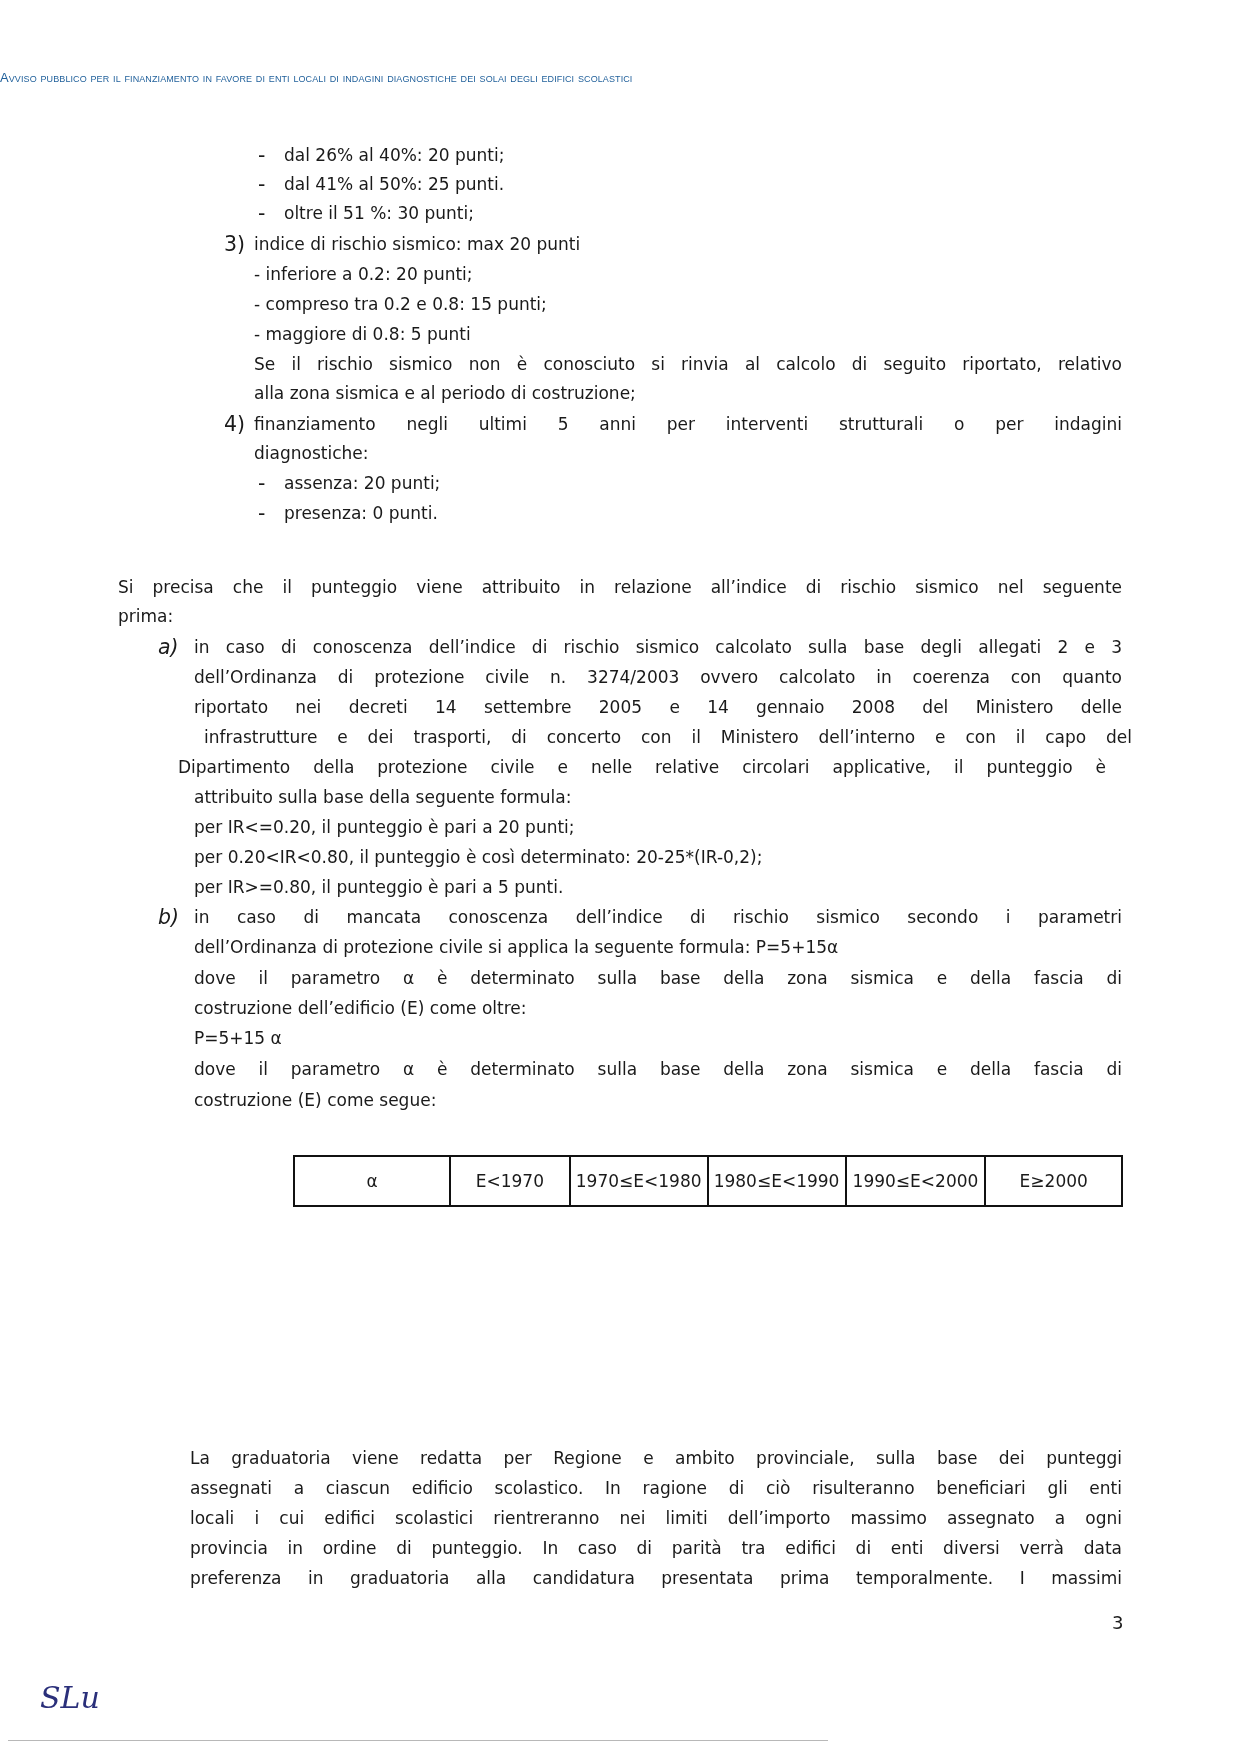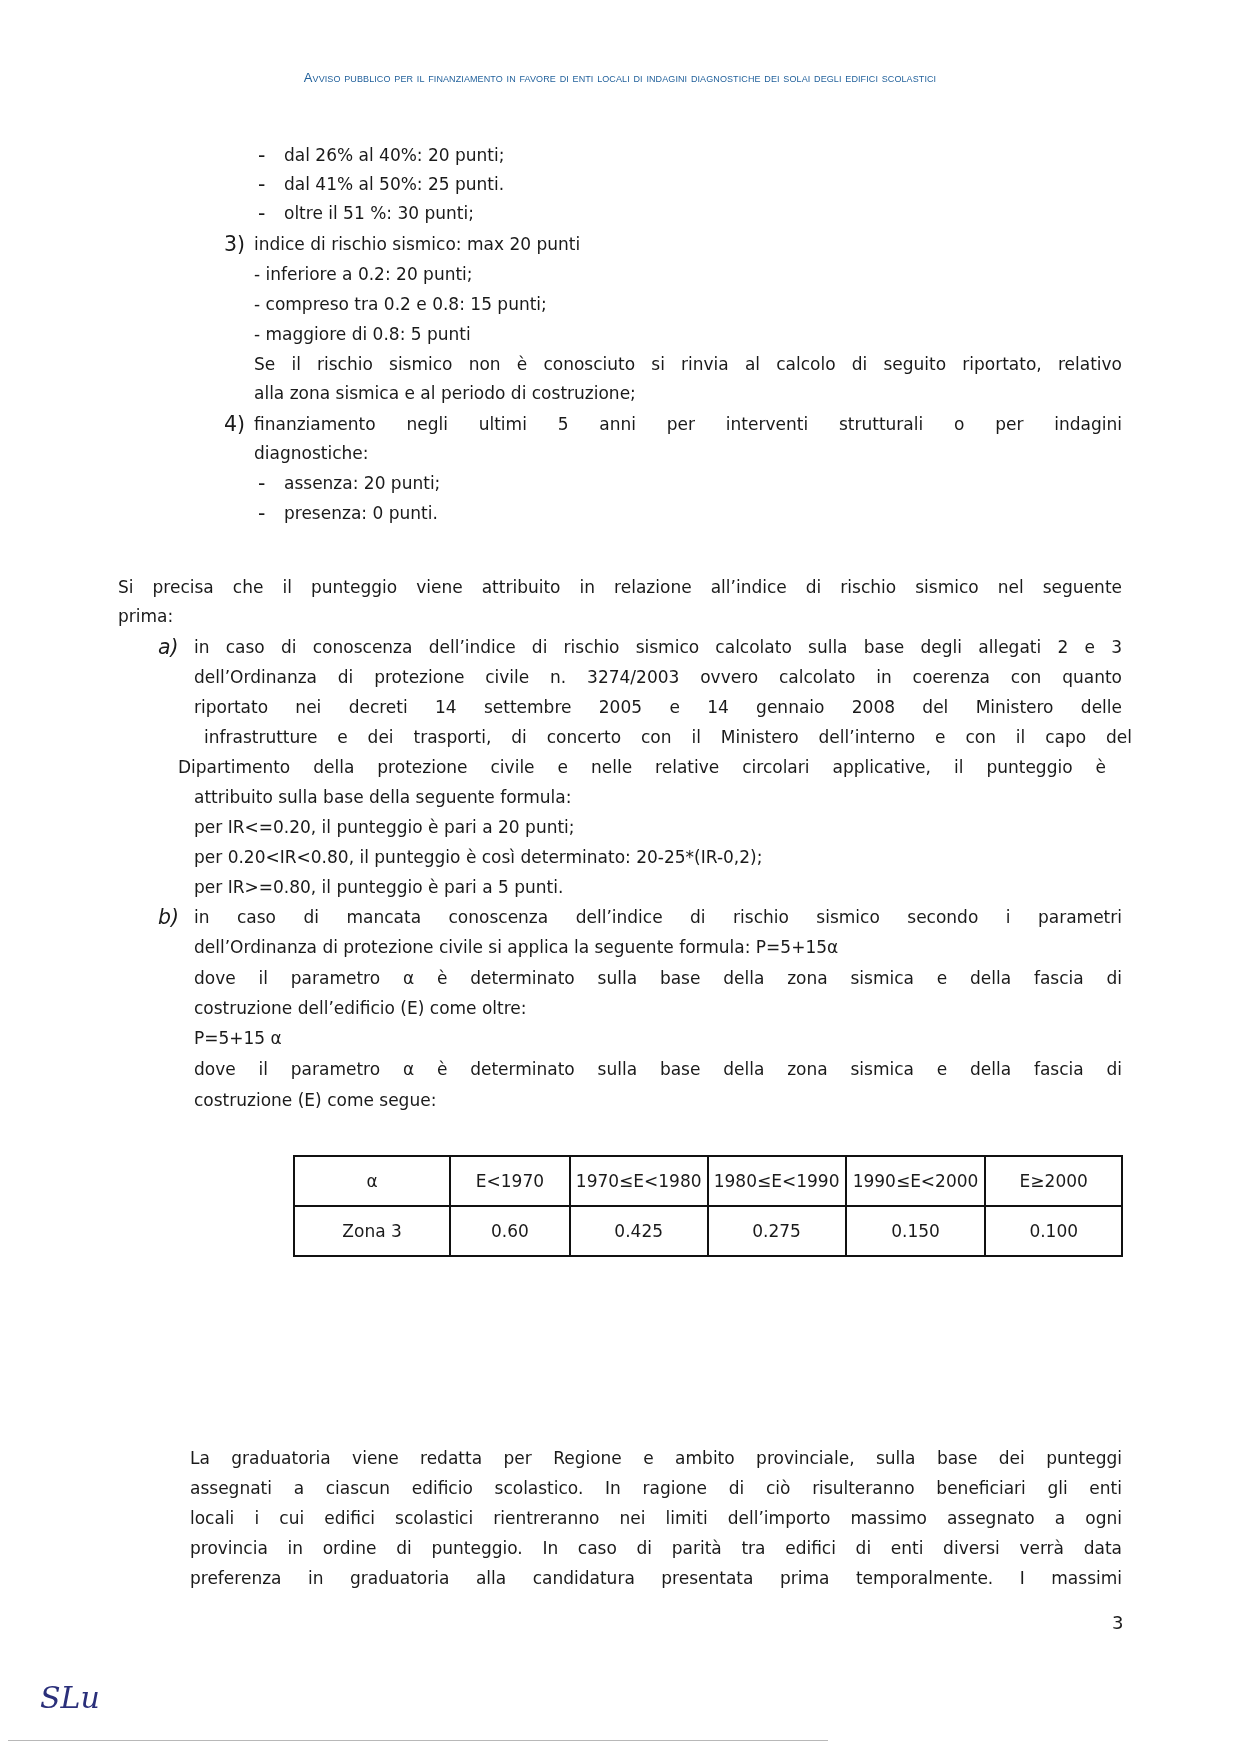--- a/index.html
+++ b/index.html
@@ -3,21 +3,21 @@
 <meta charset="utf-8">
 <style>
   html, body { margin: 0; padding: 0; background: #ffffff; }
   body {
     width: 1240px; height: 1753px; position: relative; overflow: hidden;
     font-family: "DejaVu Sans", "Liberation Sans", sans-serif;
     color: #1a1a1a;
   }
   .header {
     position: absolute; left: 0; width: 1240px; top: 70px;
-    text-align: center; color: #1f5f9a;
+    text-align: left; color: #1f5f9a;
     font-family: "Liberation Sans", sans-serif;
     font-size: 13px; letter-spacing: 0.1px; font-variant: small-caps;
   }
   .line {
     position: absolute; font-size: 17px; line-height: 24px; white-space: nowrap;
   }
   .just { text-align: justify; text-align-last: justify; white-space: normal; }
   .dash { position: absolute; font-size: 20.5px; line-height: 24px; }
   .num { position: absolute; font-size: 20.5px; line-height: 24px; }
   .ital { font-style: italic; }
@@ -100,28 +100,20 @@
   </colgroup>
   <tbody>
       <tr>
     <td>α</td>
     <td>E&lt;1970</td>
     <td>1970≤E&lt;1980</td>
     <td>1980≤E&lt;1990</td>
     <td>1990≤E&lt;2000</td>
     <td>E≥2000</td>
   </tr>
-  <tr>
-    <td>Zona 3</td>
-    <td>0.60</td>
-    <td>0.425</td>
-    <td>0.275</td>
-    <td>0.150</td>
-    <td>0.100</td>
-  </tr>
 </tbody>
   </table>
 
 <div class="line just" style="left:190px;top:1446px;width:932px">La graduatoria viene redatta per Regione e ambito provinciale, sulla base dei punteggi</div>
 <div class="line just" style="left:190px;top:1476px;width:932px">assegnati a ciascun edificio scolastico. In ragione di ciò risulteranno beneficiari gli enti</div>
 <div class="line just" style="left:190px;top:1506px;width:932px">locali i cui edifici scolastici rientreranno nei limiti dell’importo massimo assegnato a ogni</div>
 <div class="line just" style="left:190px;top:1536px;width:932px">provincia in ordine di punteggio. In caso di parità tra edifici di enti diversi verrà data</div>
 <div class="line just" style="left:190px;top:1566px;width:932px">preferenza in graduatoria alla candidatura presentata prima temporalmente. I massimi</div>
 
 <div class="pagenum">3</div>

